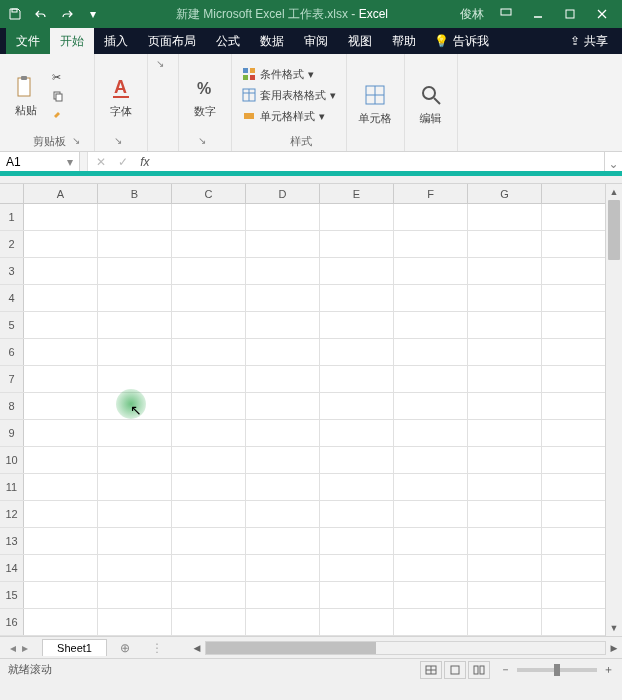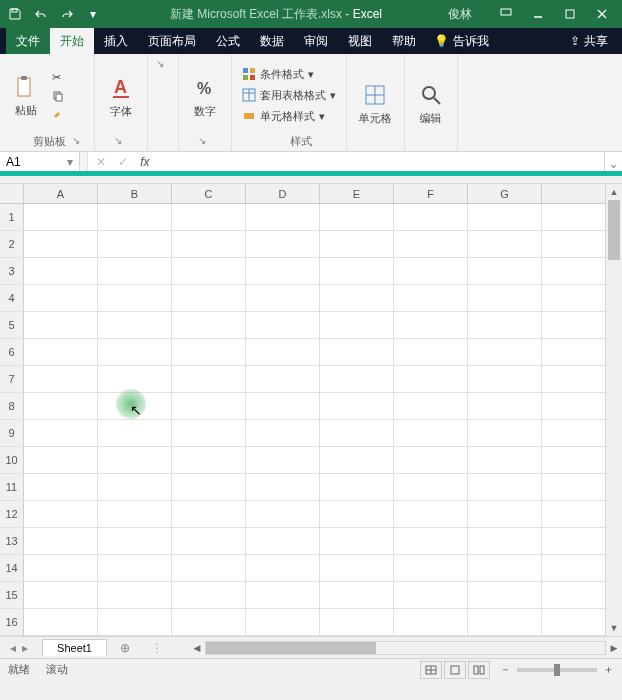--- a/index.html
+++ b/index.html
@@ -5,21 +5,21 @@
 * { margin: 0; padding: 0; box-sizing: border-box; font-family: "Microsoft YaHei", "Segoe UI", sans-serif; }
 body { width: 622px; height: 700px; background: #f0f0f0; overflow: hidden; font-size: 12px; }
 
 
 .title-bar { height: 28px; background: #217346; display: flex; align-items: center; color: #d0e8da; padding: 0 4px; }
 .title-bar .qat { display: flex; align-items: center; gap: 4px; }
 .title-bar .qat-btn { width: 22px; height: 22px; display: flex; align-items: center; justify-content: center; color: #fff; }
 .title-bar .title { flex: 1; text-align: center; font-size: 12px; color: #d0e8da; }
 .title-bar .title .fname { color: #b8dcc9; }
 .title-bar .title .app { color: #fff; }
-.title-bar .user { color: #d0e8da; margin-right: 18px; }
+.title-bar .user { color: #d0e8da; margin-right: 6px; }
 .title-bar .win-btns { display: flex; }
 .title-bar .win-btn { width: 32px; height: 22px; display: flex; align-items: center; justify-content: center; color: #fff; }
 
 
 .ribbon-tabs { height: 26px; background: #0f172a; display: flex; align-items: center; color: #fff; padding: 0 6px; }
 .ribbon-tabs .tab { padding: 0 10px; height: 26px; line-height: 26px; font-size: 12px; cursor: pointer; }
 .ribbon-tabs .tab.file { background: #217346; }
 .ribbon-tabs .tab.active { background: #f3f3f3; color: #217346; }
 .ribbon-tabs .spacer { flex: 1; }
 .ribbon-tabs .help-btn { display: flex; align-items: center; gap: 4px; padding: 0 8px; }
@@ -507,21 +507,21 @@
     <div class="arrow">◀</div>
     <div class="track">
         <div class="thumb"></div>
       </div>
     <div class="arrow">▶</div>
   </div>
 </div>
 
 <div class="status-bar">
   <span>就绪</span>
-  <span style="margin-left:16px">滚动</span>
+  <span style="">滚动</span>
   <div class="spacer"></div>
   <div class="view-btns">
     <div class="view-btn">
         <svg width="12" height="10" viewBox="0 0 12 10">
           <rect x="1" y="1" width="10" height="8" fill="none" stroke="#666"></rect>
           <line x1="6" y1="1" x2="6" y2="9" stroke="#666"></line>
           <line x1="1" y1="5" x2="11" y2="5" stroke="#666"></line>
         </svg>
       </div>
     <div class="view-btn">

